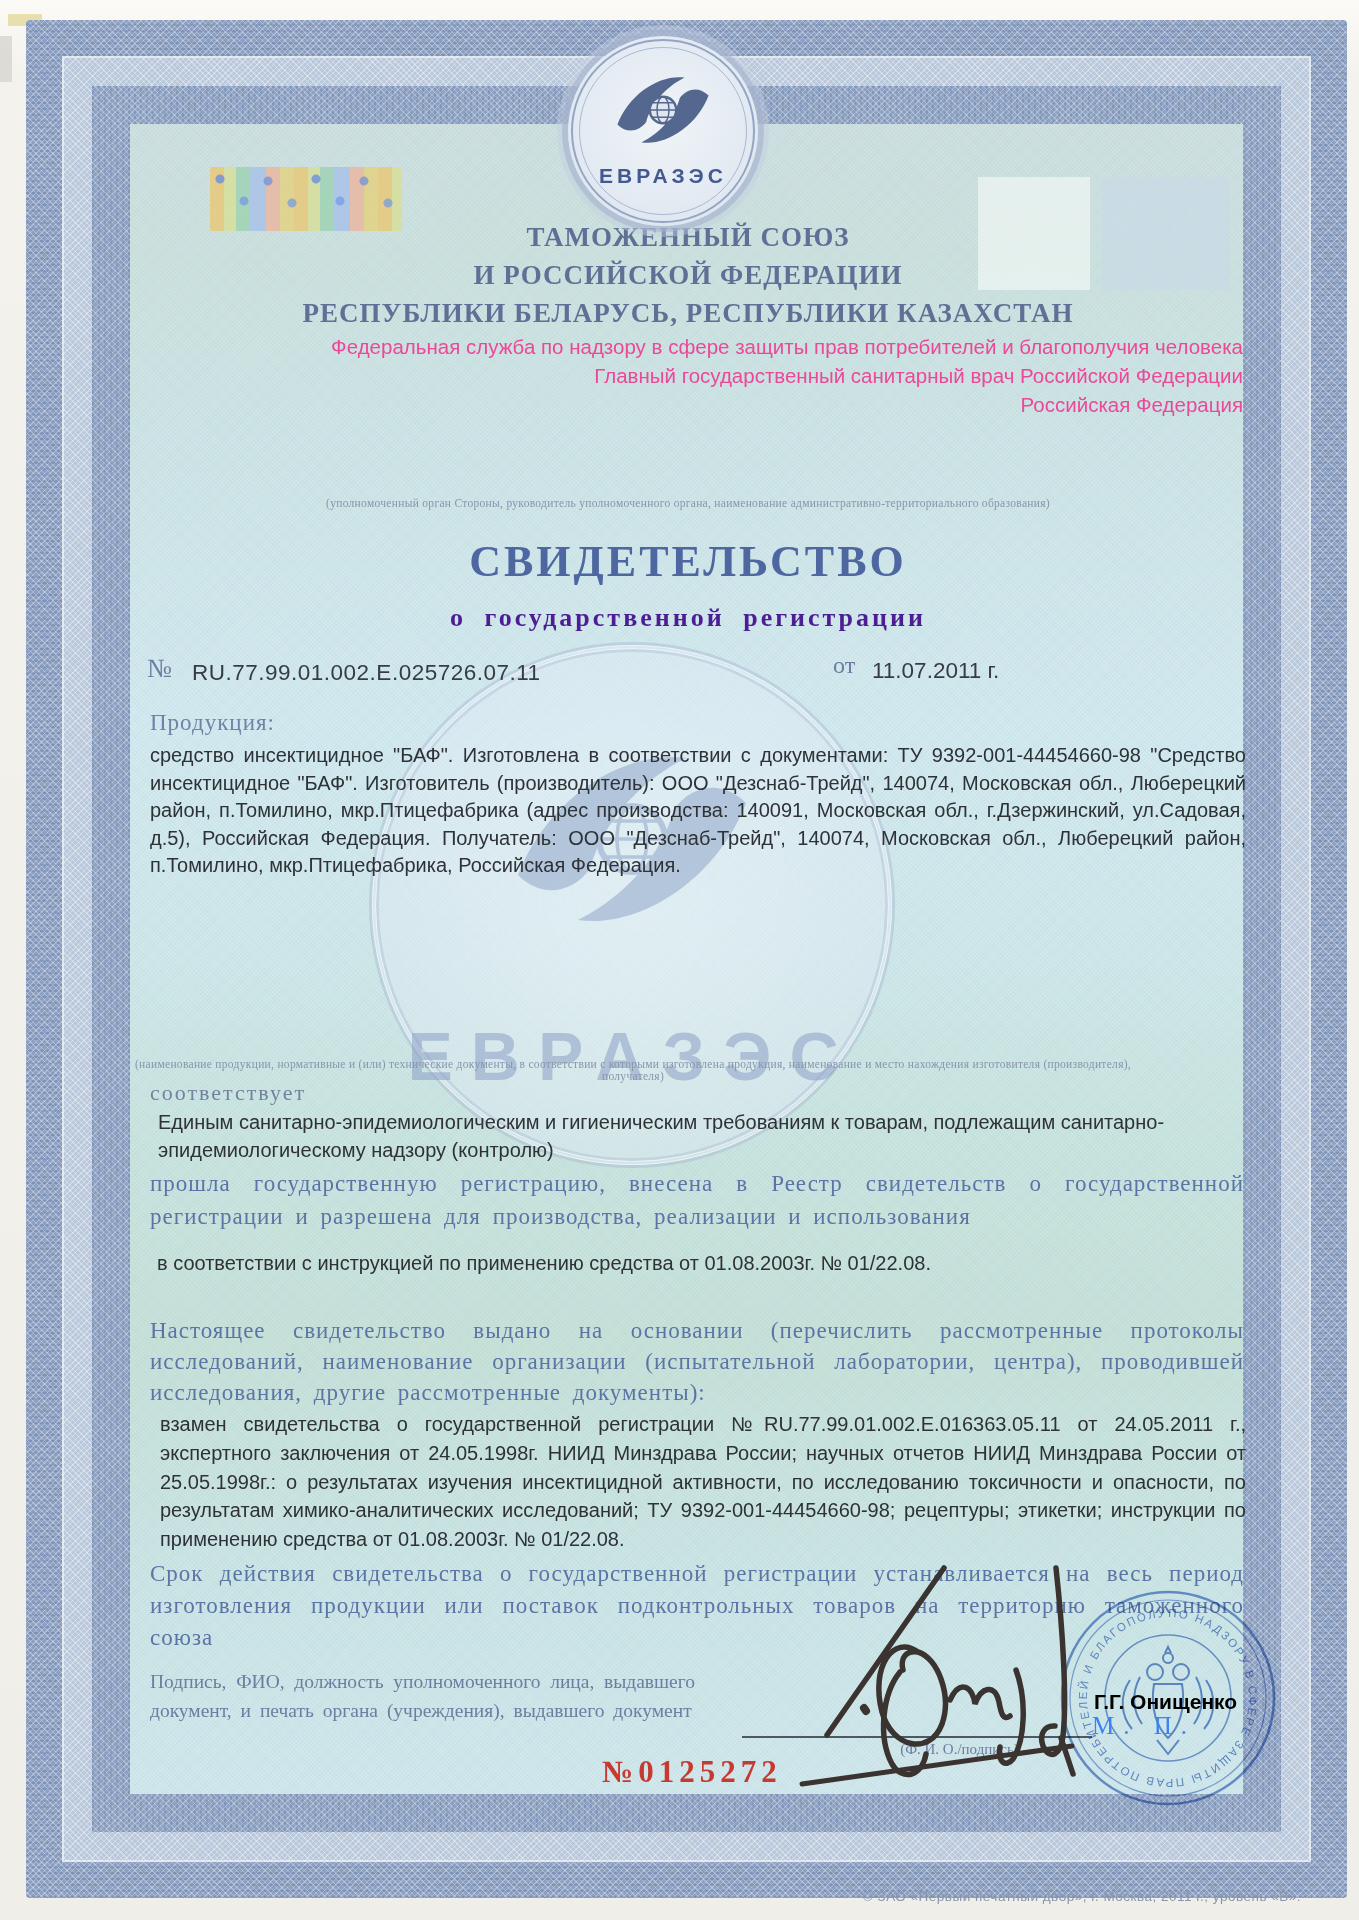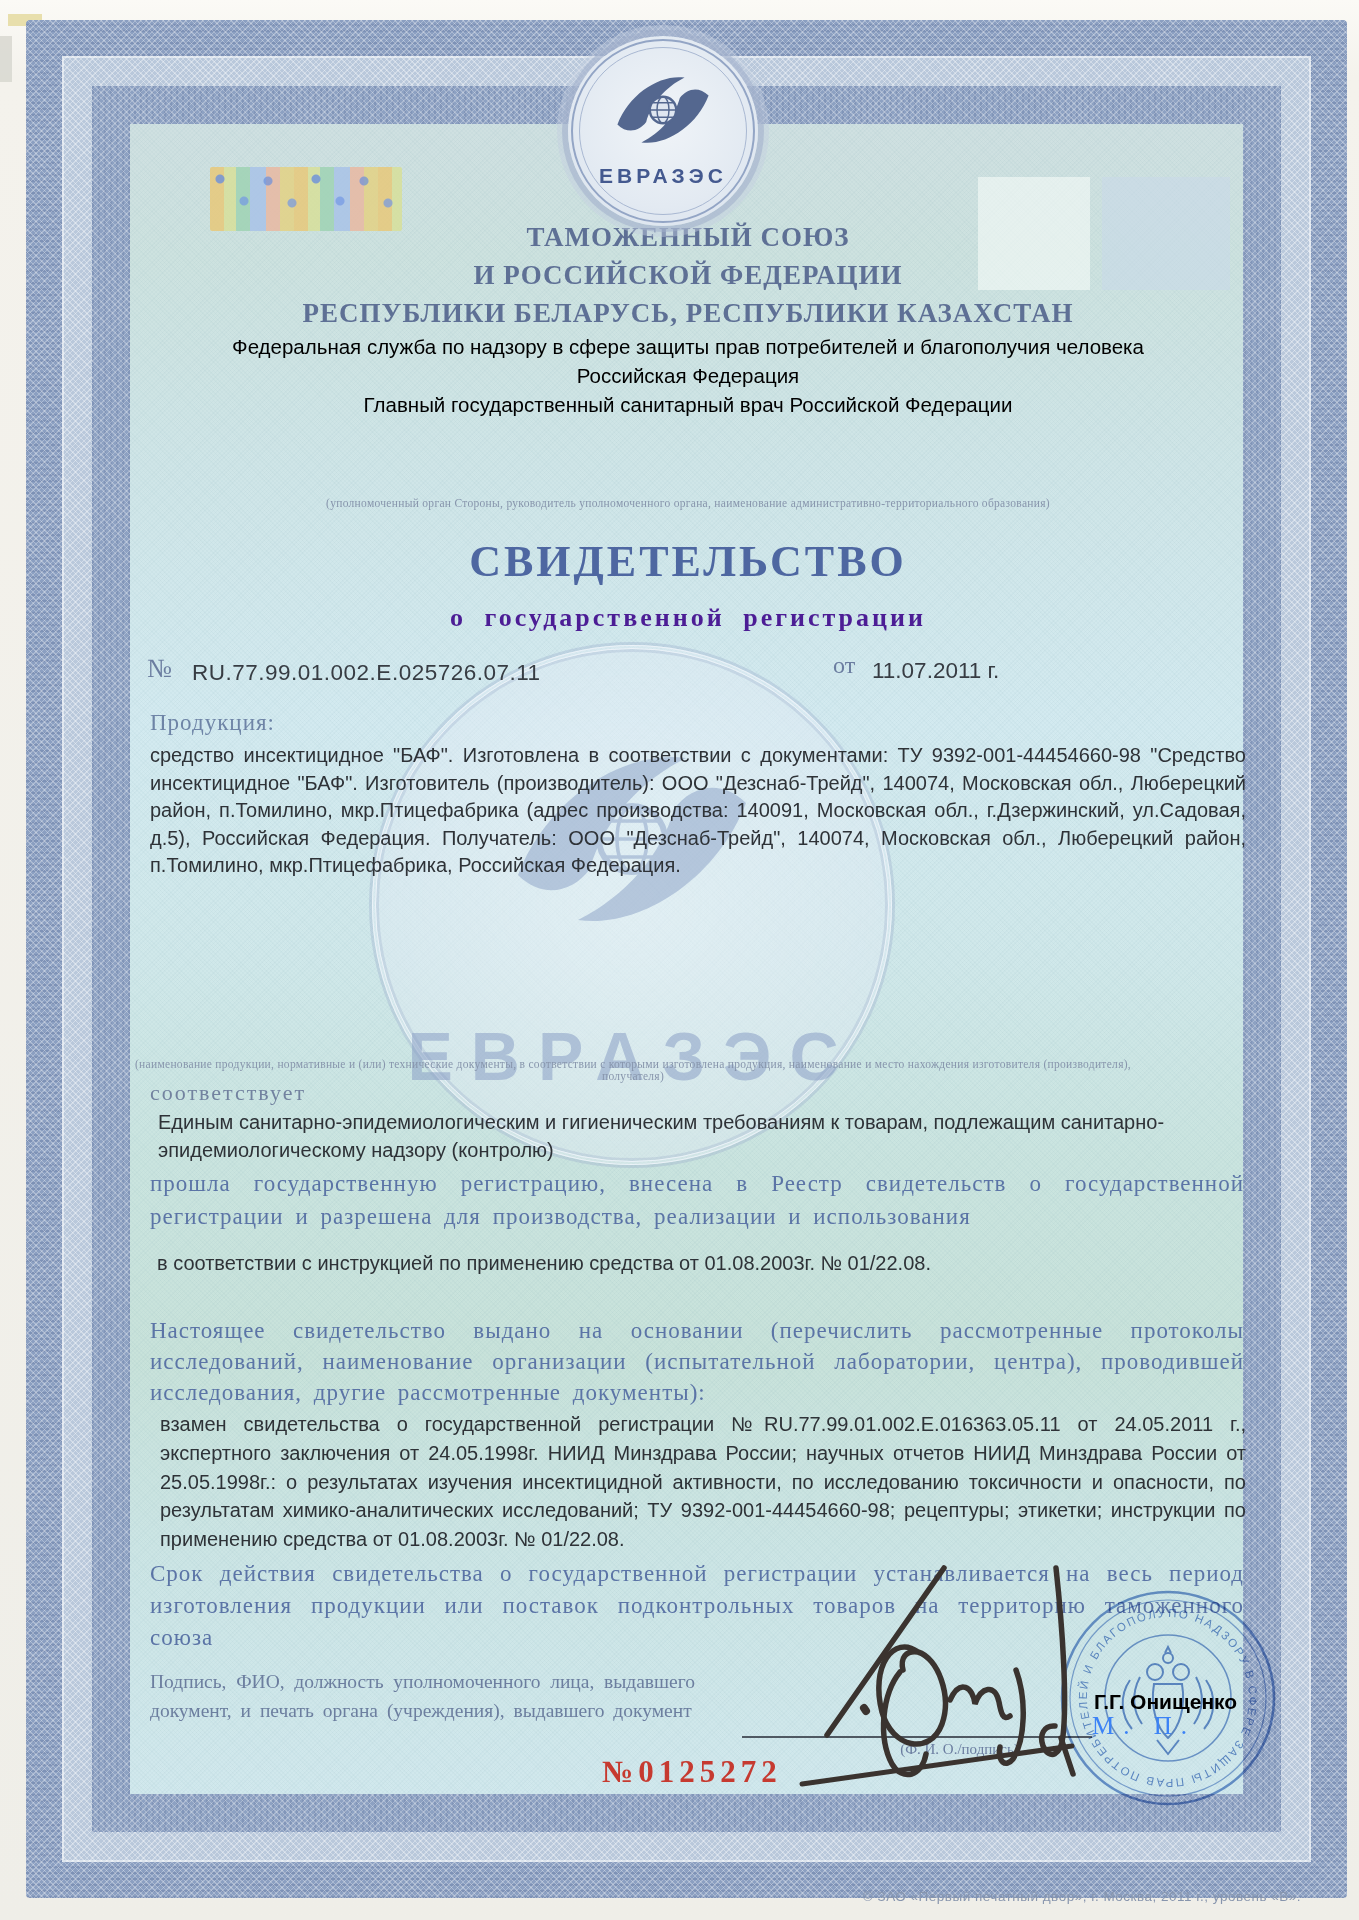--- a/index.html
+++ b/index.html
@@ -72,21 +72,21 @@
     border:4px double rgba(236,242,249,.95);
     box-shadow:0 0 0 3px rgba(156,172,202,.35), inset 0 0 0 3px rgba(156,172,202,.3);}
   .wm-swoosh{position:absolute;left:106px;top:60px;width:300px;height:260px;opacity:.5;}
   .wm-label{position:absolute;left:0;right:0;top:368px;text-align:center;
     font:bold 68px "Liberation Sans",sans-serif;letter-spacing:18px;color:#8ba0c6;opacity:.55;}
 
   
   .serif{font-family:"Liberation Serif",serif;}
   .hdr{left:133px;width:1110px;top:218px;text-align:center;z-index:4;color:#5e7095;}
   .hdr-line{font:bold 27px "Liberation Serif",serif;letter-spacing:1px;line-height:38px;}
-  .hdr-sub{font:20.5px "Liberation Sans",sans-serif;color:#000000;line-height:29px;}
+  .hdr-sub{font:20.5px "Liberation Sans",sans-serif;color:#ec4899;line-height:29px;text-align:right;}
   .hdr-sub:first-of-type{margin-top:8px;}
   .note{text-align:center;font:11.5px "Liberation Serif",serif;color:#8795ac;z-index:4;letter-spacing:.3px;}
   .note1{left:133px;width:1110px;top:497px;}
   .title-main{left:133px;width:1110px;top:536px;text-align:center;z-index:4;
     font:bold 44px "Liberation Serif",serif;color:#4e67a1;letter-spacing:3px;}
   .title-sub{left:133px;width:1110px;top:603px;text-align:center;z-index:4;
     font:bold 26px "Liberation Serif",serif;color:#4c1d95;letter-spacing:3px;word-spacing:9px;}
   .reg-row{left:0;top:652px;width:1359px;z-index:4;}
   .reg-no{left:147px;top:2px;font:26px "Liberation Serif",serif;color:#6b7da0;}
   .reg-num{left:192px;top:8px;font:22.5px "Liberation Sans",sans-serif;color:#373c43;letter-spacing:.5px;}
@@ -156,22 +156,22 @@
     <path d="M39.5 40 h21 M41 34 h18 M41 46 h18" stroke="#8aa0c6" stroke-width="1.2"></path>
   </svg>
   <div class="wm-label">ЕВРАЗЭС</div>
 </div>
 
 <div class="abs hdr">
   <div class="hdr-line">ТАМОЖЕННЫЙ СОЮЗ</div>
   <div class="hdr-line">И РОССИЙСКОЙ ФЕДЕРАЦИИ</div>
   <div class="hdr-line">РЕСПУБЛИКИ БЕЛАРУСЬ, РЕСПУБЛИКИ КАЗАХСТАН</div>
   <div class="hdr-sub">Федеральная служба по надзору в сфере защиты прав потребителей и благополучия человека</div>
+  <div class="hdr-sub">Главный государственный санитарный врач Российской Федерации</div>
   <div class="hdr-sub">Российская Федерация</div>
-  <div class="hdr-sub">Главный государственный санитарный врач Российской Федерации</div>
 </div>
 <div class="abs note note1">(уполномоченный орган Стороны, руководитель уполномоченного органа, наименование административно-территориального образования)</div>
 
 <div class="abs title-main">СВИДЕТЕЛЬСТВО</div>
 <div class="abs title-sub">о государственной регистрации</div>
 
 <div class="abs reg-row">
   <span class="abs reg-no serif">№</span>
   <span class="abs reg-num">RU.77.99.01.002.Е.025726.07.11</span>
   <span class="abs reg-ot">от</span>

